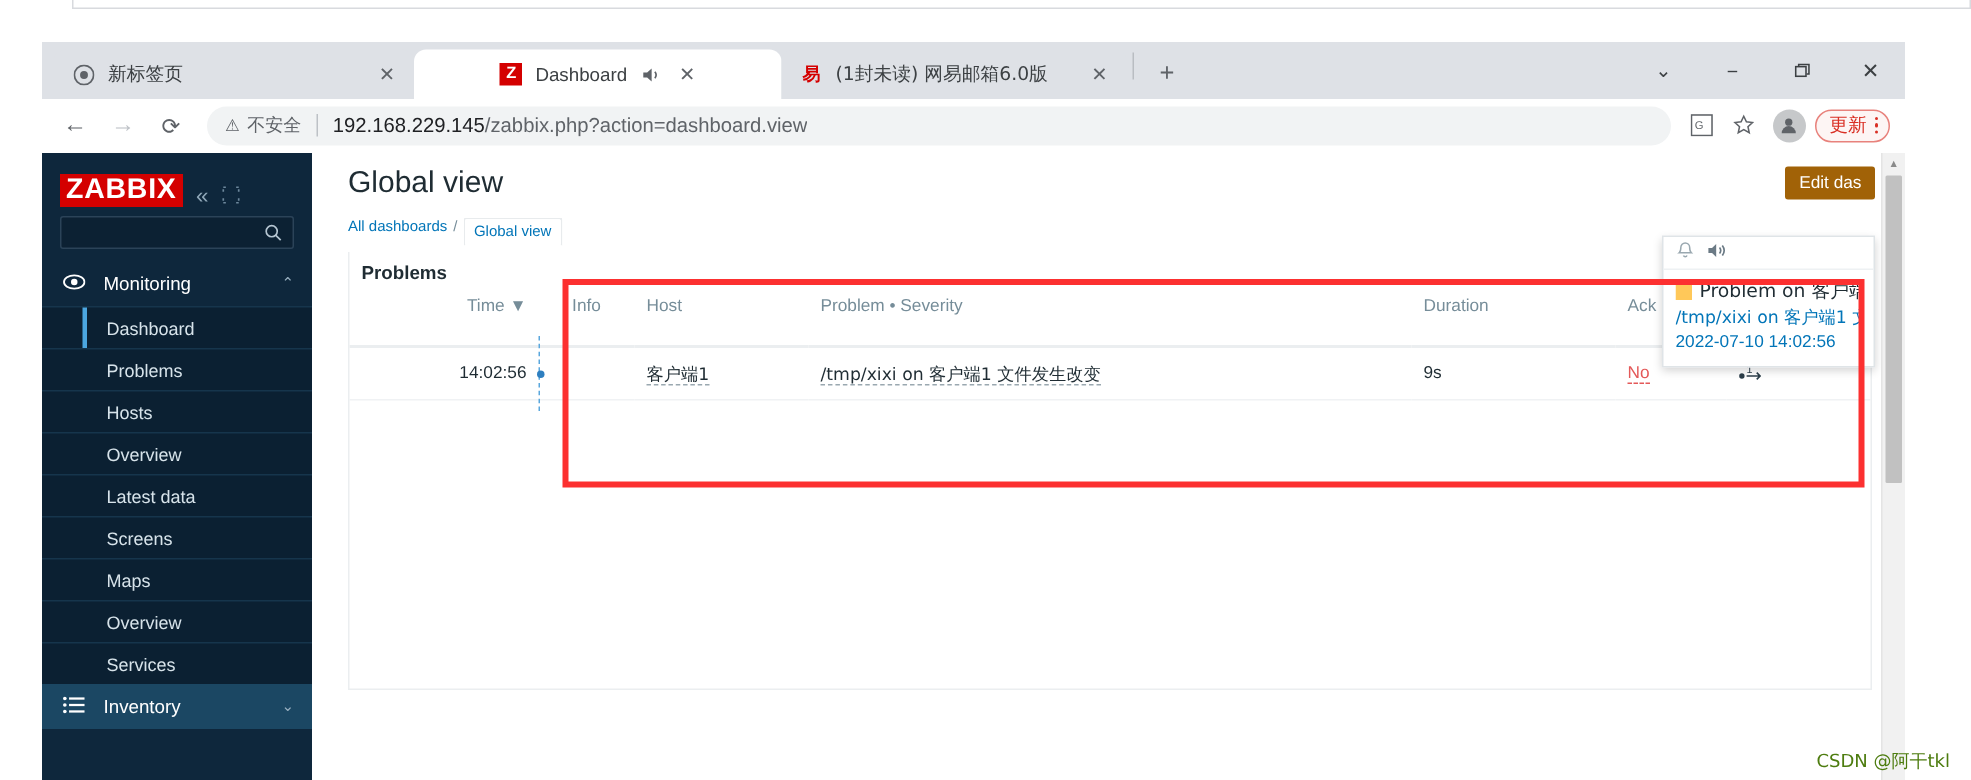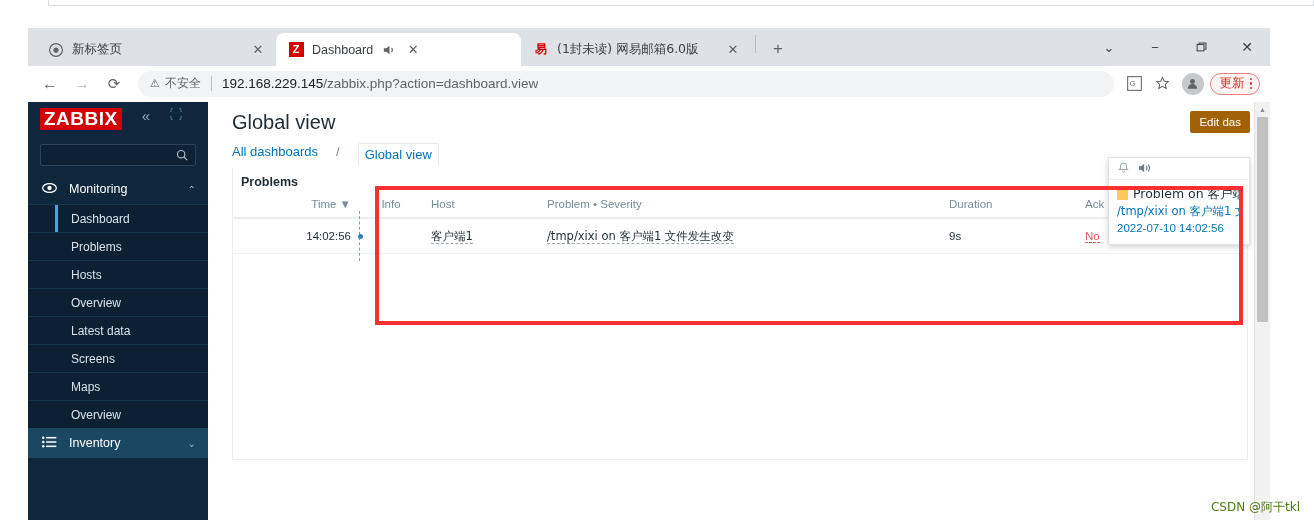--- a/index.html
+++ b/index.html
@@ -26,20 +26,21 @@
   .tabstrip{
     position:relative;height:38px;background:#dee1e6;
     display:flex;align-items:flex-end;padding-left:8px;box-sizing:border-box;
   }
   .tab{
     height:33px;display:flex;align-items:center;gap:8px;
     padding:0 10px 0 12px;box-sizing:border-box;
     font-size:12px;color:#3c4043;position:relative;
     border-radius:8px 8px 0 0;
     white-space:nowrap;
+    justify-content:center;
   }
   .tab.inactive{background:#dee1e6;}
   .tab.active{background:#ffffff;}
   .tab-favicon{width:16px;height:16px;flex:0 0 16px;display:flex;align-items:center;justify-content:center;}
   .tab-title{max-width:170px;overflow:hidden;text-overflow:ellipsis;font-size:12.5px;}
   .tab-close{
     width:16px;height:16px;flex:0 0 16px;display:flex;align-items:center;justify-content:center;
     color:#5f6368;font-size:13px;line-height:1;
   }
   .tab-audio{width:16px;height:14px;flex:0 0 16px;display:flex;align-items:center;justify-content:center;color:#5f6368;}
@@ -83,21 +84,21 @@
   .kebab i{width:2.5px;height:2.5px;border-radius:50%;background:#d93025;display:block;}
 
   
   .viewport{position:relative;height:418px;background:#ffffff;overflow:hidden;}
 
   
   .sidebar{
     position:absolute;left:0;top:0;width:180px;height:418px;
     background:#0e273c;color:#fff;
   }
-  .sb-logo-row{height:36px;display:flex;align-items:flex-start;padding:6px 10px 0 12px;box-sizing:border-box;gap:20px;}
+  .sb-logo-row{height:36px;display:flex;align-items:flex-end;padding:6px 10px 0 12px;box-sizing:border-box;gap:9px;}
   .zlogo{
     background:#d40000;color:#ffffff;font-weight:bold;font-size:19px;letter-spacing:0.5px;
     padding:0 4px;line-height:22px;height:22px;display:inline-block;
   }
   .sb-collapse{color:#8fa7b8;font-size:15px;line-height:1;}
   .sb-kiosk{color:#6d889c;font-size:12px;line-height:1;}
   .sb-search-wrap{padding:6px 12px 8px 12px;}
   .sb-search{
     height:22px;background:#0c2133;border:1px solid #2b4358;border-radius:2px;
     display:flex;align-items:center;justify-content:flex-end;padding:0 7px;box-sizing:border-box;
@@ -126,34 +127,34 @@
     height:36px;display:flex;align-items:center;justify-content:space-between;
     padding:4px 20px 0 24px;box-sizing:border-box;
   }
   .page-title{font-size:20px;color:#1f2c33;font-weight:400;}
   .edit-dash-btn{
     background:#a16207;color:#ffffff;font-size:11.5px;height:22px;border-radius:2px;
     display:flex;align-items:center;padding:0 9px;box-sizing:border-box;white-space:nowrap;
     overflow:hidden;max-width:66px;
   }
   .breadcrumb{
-    height:26px;display:flex;align-items:center;gap:18px;padding-left:24px;box-sizing:border-box;
-    font-size:13px;
+    height:26px;display:flex;align-items:center;gap:4px;padding-left:24px;box-sizing:border-box;
+    font-size:10px;
   }
   .bc-link{color:#0275b8;}
   .bc-sep{color:#768d99;}
   .bc-current{color:#0275b8;background:#ffffff;padding:3px 6px;border:1px solid #e8ebed;border-bottom-color:#ffffff;border-radius:2px 2px 0 0;position:relative;top:3px;}
   .panel{
     margin:4px 22px 0 24px;background:#ffffff;border:1px solid #ebeef0;border-top:none;
     height:292px;box-sizing:border-box;position:relative;
   }
   .panel-title{font-size:12.5px;font-weight:bold;color:#1f2c33;padding:7px 0 6px 8px;}
   table.problems{width:100%;border-collapse:collapse;table-layout:fixed;}
   table.problems th{
-    font-size:11.5px;font-weight:normal;color:#768d99;padding:3px 8px 7px 8px;
+    font-size:11.5px;font-weight:normal;color:#768d99;padding:3px 8px 20px 8px;
     border-bottom:2px solid #ebeef0;
   }
   table.problems td{
     font-size:11.5px;color:#1f2c33;padding:6px 8px;border-bottom:1px solid #f0f2f4;height:22px;
   }
   .c-time{width:110px;text-align:right;}
   .c-info{width:48px;text-align:center;}
   .c-host{width:100px;text-align:left;}
   .c-problem{text-align:left;}
   .c-duration{width:120px;text-align:left;}
@@ -350,20 +351,23 @@
             <span>Latest data</span>
           </div>
         <div class="sb-item">
             <span>Screens</span>
           </div>
         <div class="sb-item">
             <span>Maps</span>
           </div>
         <div class="sb-item">
             <span>Overview</span>
+          </div>
+        <div class="sb-item">
+            <span>Services</span>
           </div>
       </div>
 
       <div class="sb-section alt">
         <span>
           <svg width="15" height="12" viewBox="0 0 16 12">
               <g fill="#ffffff">
                 <circle cx="1.3" cy="1.4" r="1.3"></circle>
                 <circle cx="1.3" cy="6" r="1.3"></circle>
                 <circle cx="1.3" cy="10.6" r="1.3"></circle>

